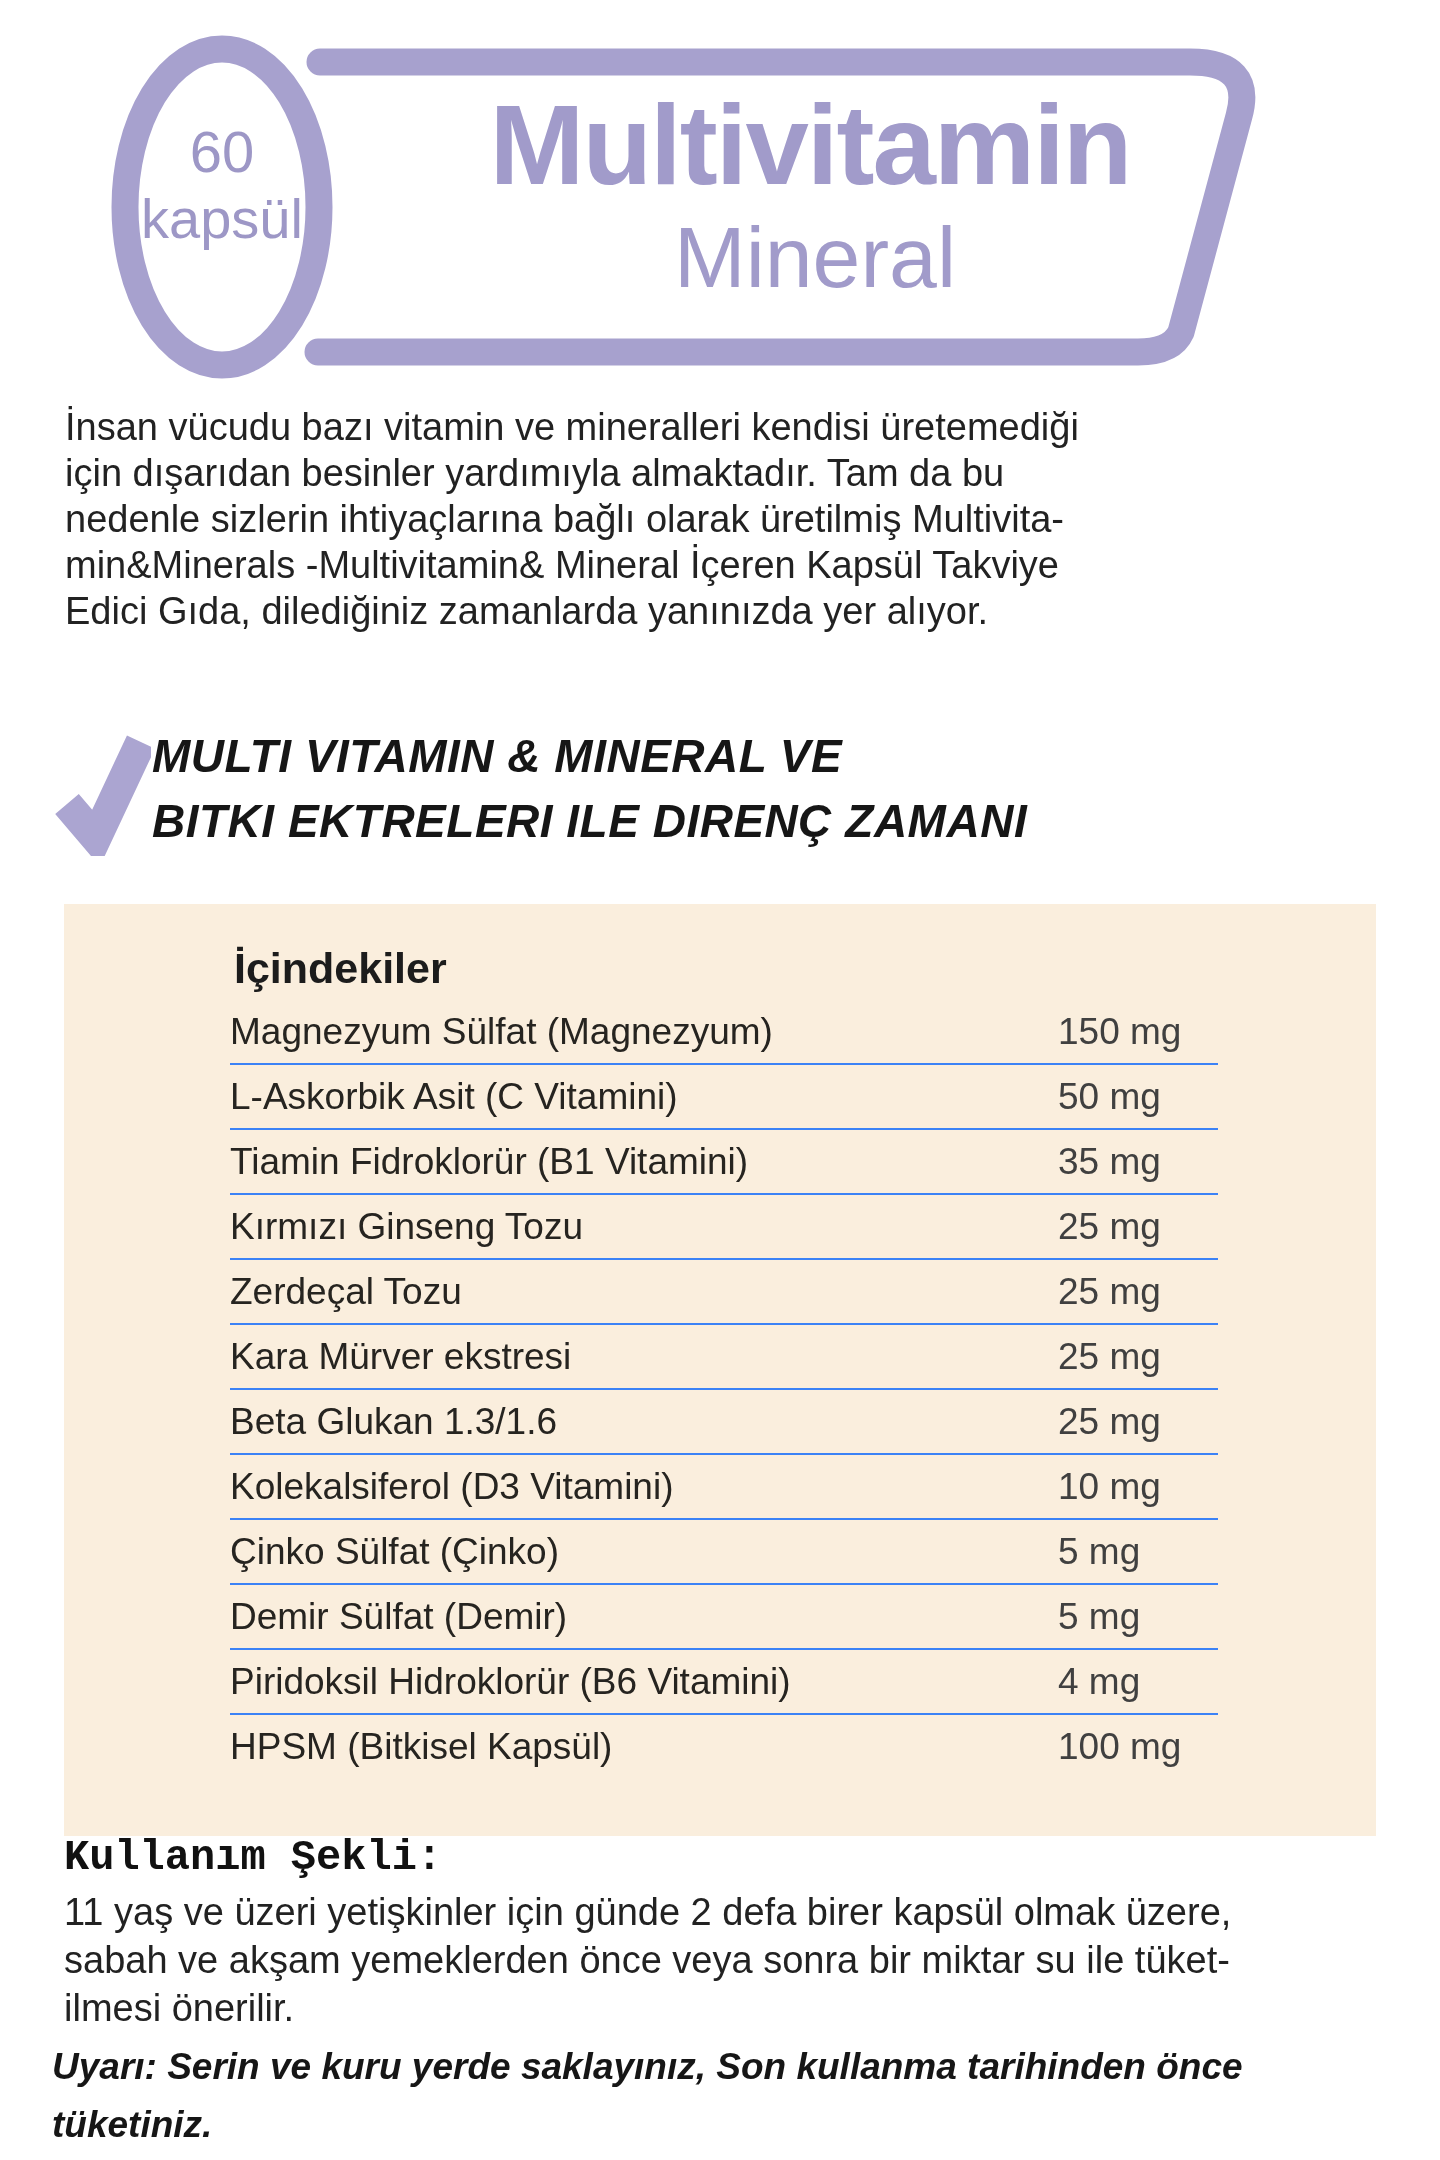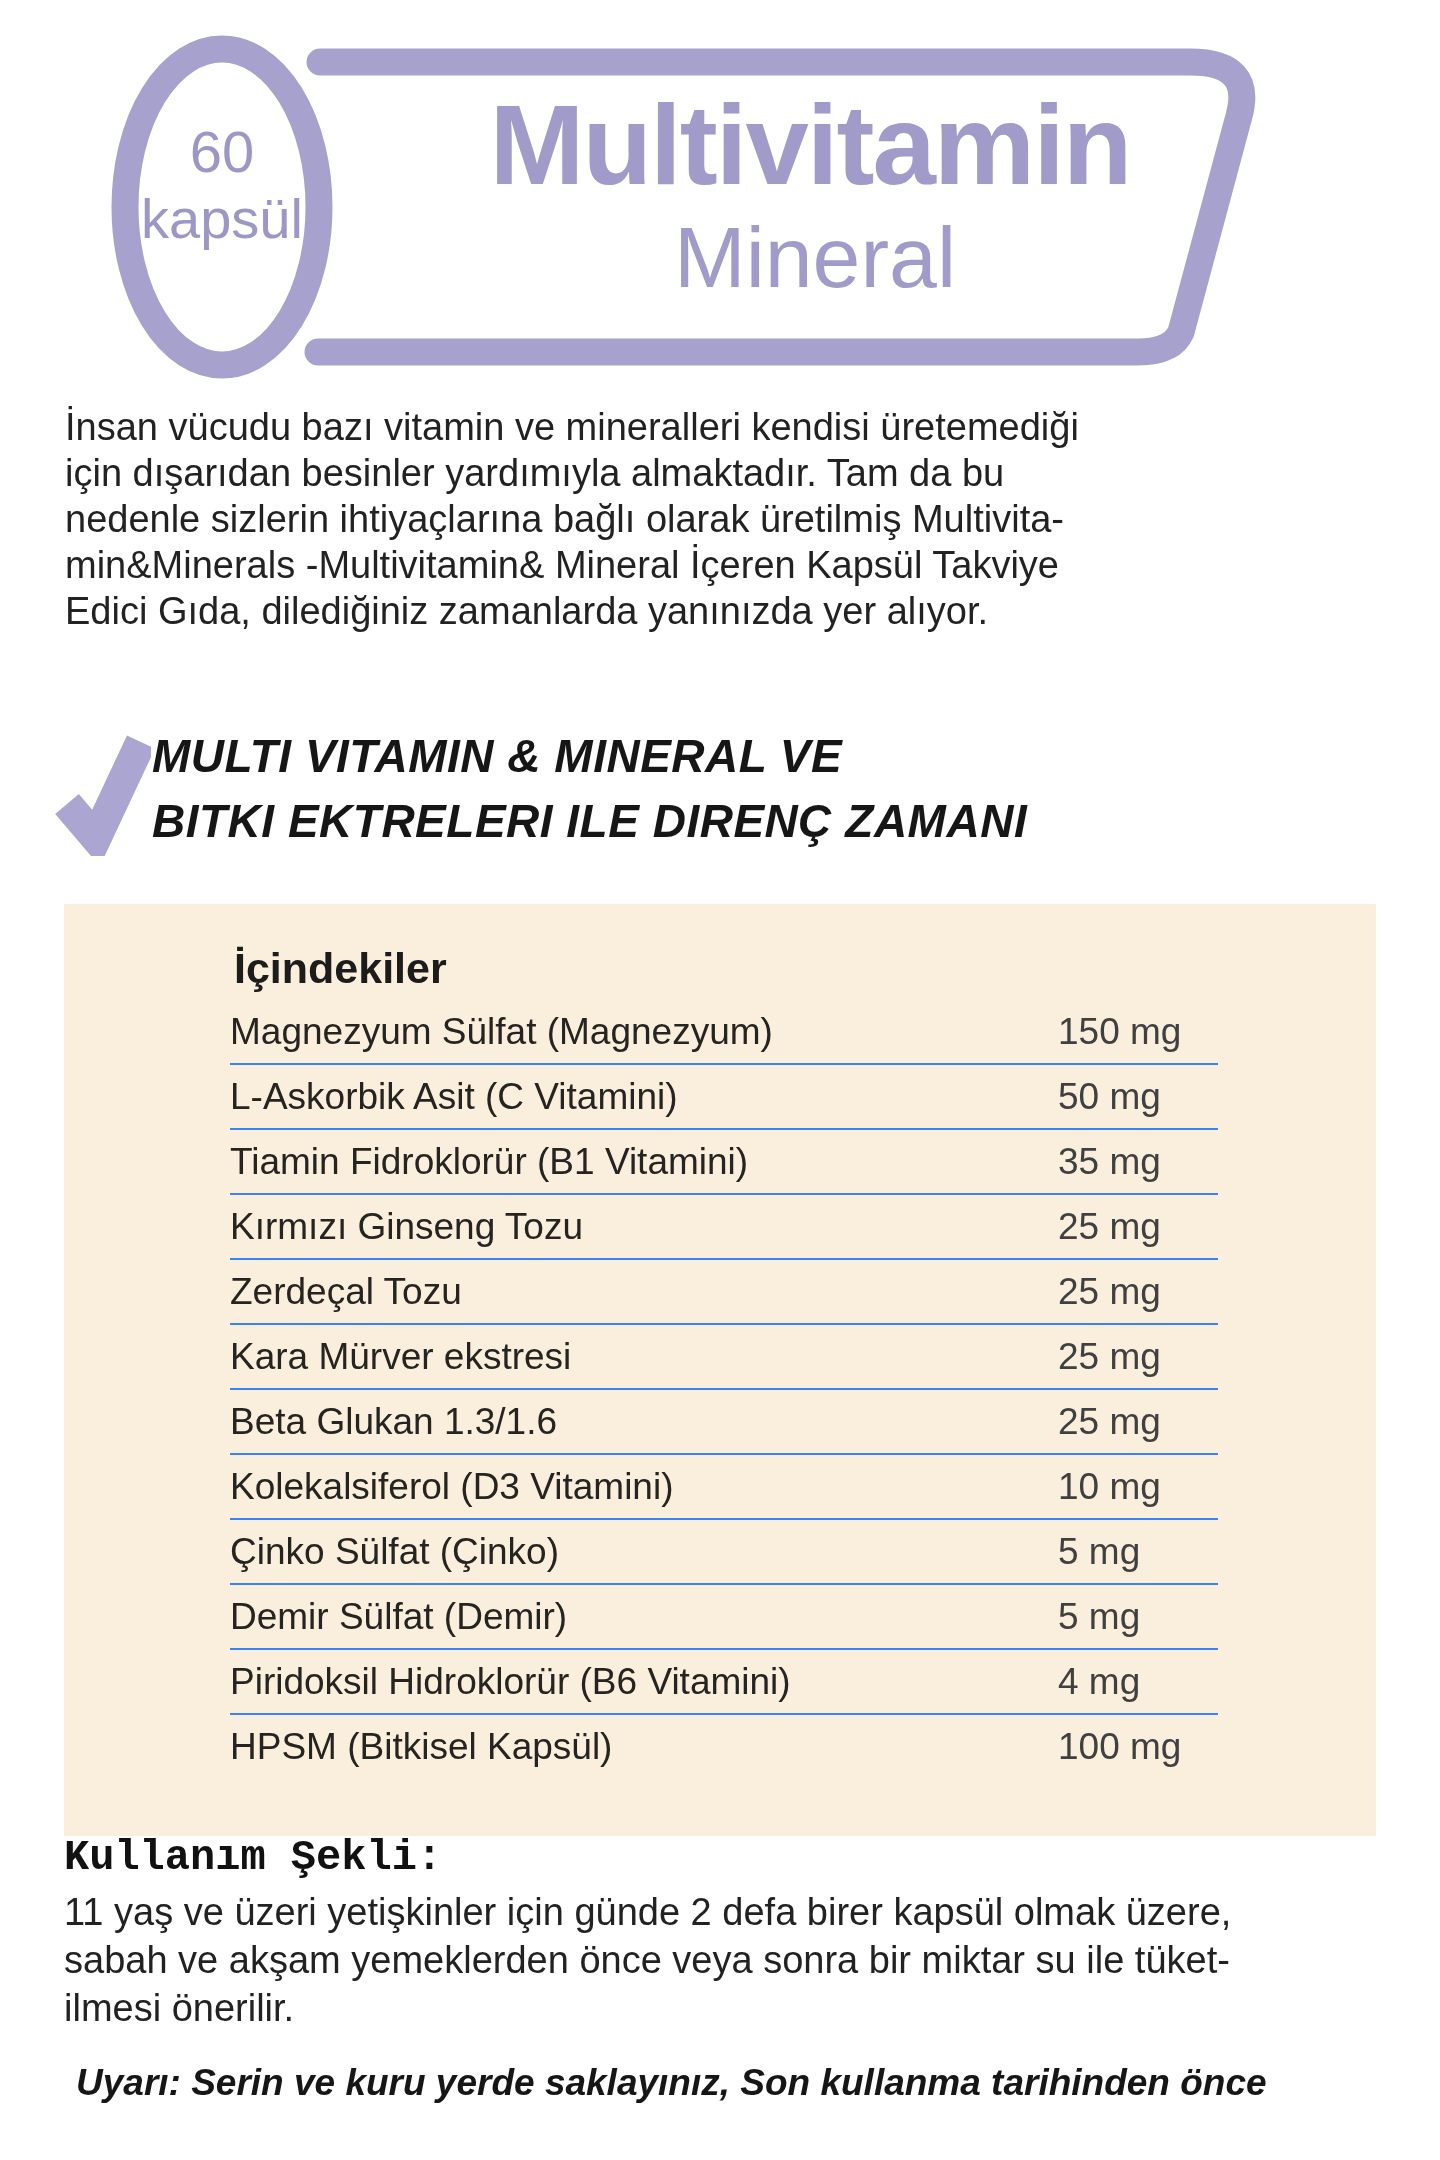--- a/index.html
+++ b/index.html
@@ -60,21 +60,21 @@
   .row:last-child { border-bottom:none; }
   .row .name { font-size:37px; color:#262420; white-space:nowrap; }
   .row .amount { position:absolute; left:828px; font-size:37px; color:#404040; white-space:nowrap; }
   
   .usage-heading {
     position:absolute; left:64px; top:1834px;
     font-size:42px; font-weight:bold; color:#111;font-family:Liberation Mono, monospace;
   }
   .usage { position:absolute; left:64px; top:1888px; }
   .usage .line { font-size:38px; line-height:48px; white-space:nowrap; color:#222; }
-  .warning { position:absolute; left:76px; top:2038px;margin-top:16px; }
+  .warning { position:absolute; left:52px; top:2038px; }
   .warning .line {
     font-size:37px; font-weight:bold; font-style:italic;
     line-height:58px; white-space:nowrap; color:#161616;
   }
 </style>
 </head>
 <body>
 
 <svg class="badge-svg" width="1340" height="400" viewBox="0 0 1340 400" aria-hidden="true">
   <path d="M 320 62 L 1190 62 Q 1254 62 1239 116 L 1181 332 Q 1172 352 1138 352 L 318 352" fill="none" stroke="#a7a1ce" stroke-width="27" stroke-linecap="round" stroke-linejoin="round"></path>
@@ -157,13 +157,14 @@
 </div>
 
 <div class="usage-heading">Kullanım Şekli:</div>
 <div class="usage">
   <div class="line">11 yaş ve üzeri yetişkinler için günde 2 defa birer kapsül olmak üzere,</div>
   <div class="line">sabah ve akşam yemeklerden önce veya sonra bir miktar su ile tüket-</div>
   <div class="line">ilmesi önerilir.</div>
 </div>
 <div class="warning">
   <div class="line">Uyarı: Serin ve kuru yerde saklayınız, Son kullanma tarihinden önce</div>
+  <div class="line">tüketiniz.</div>
 </div>
 
 </body></html>

